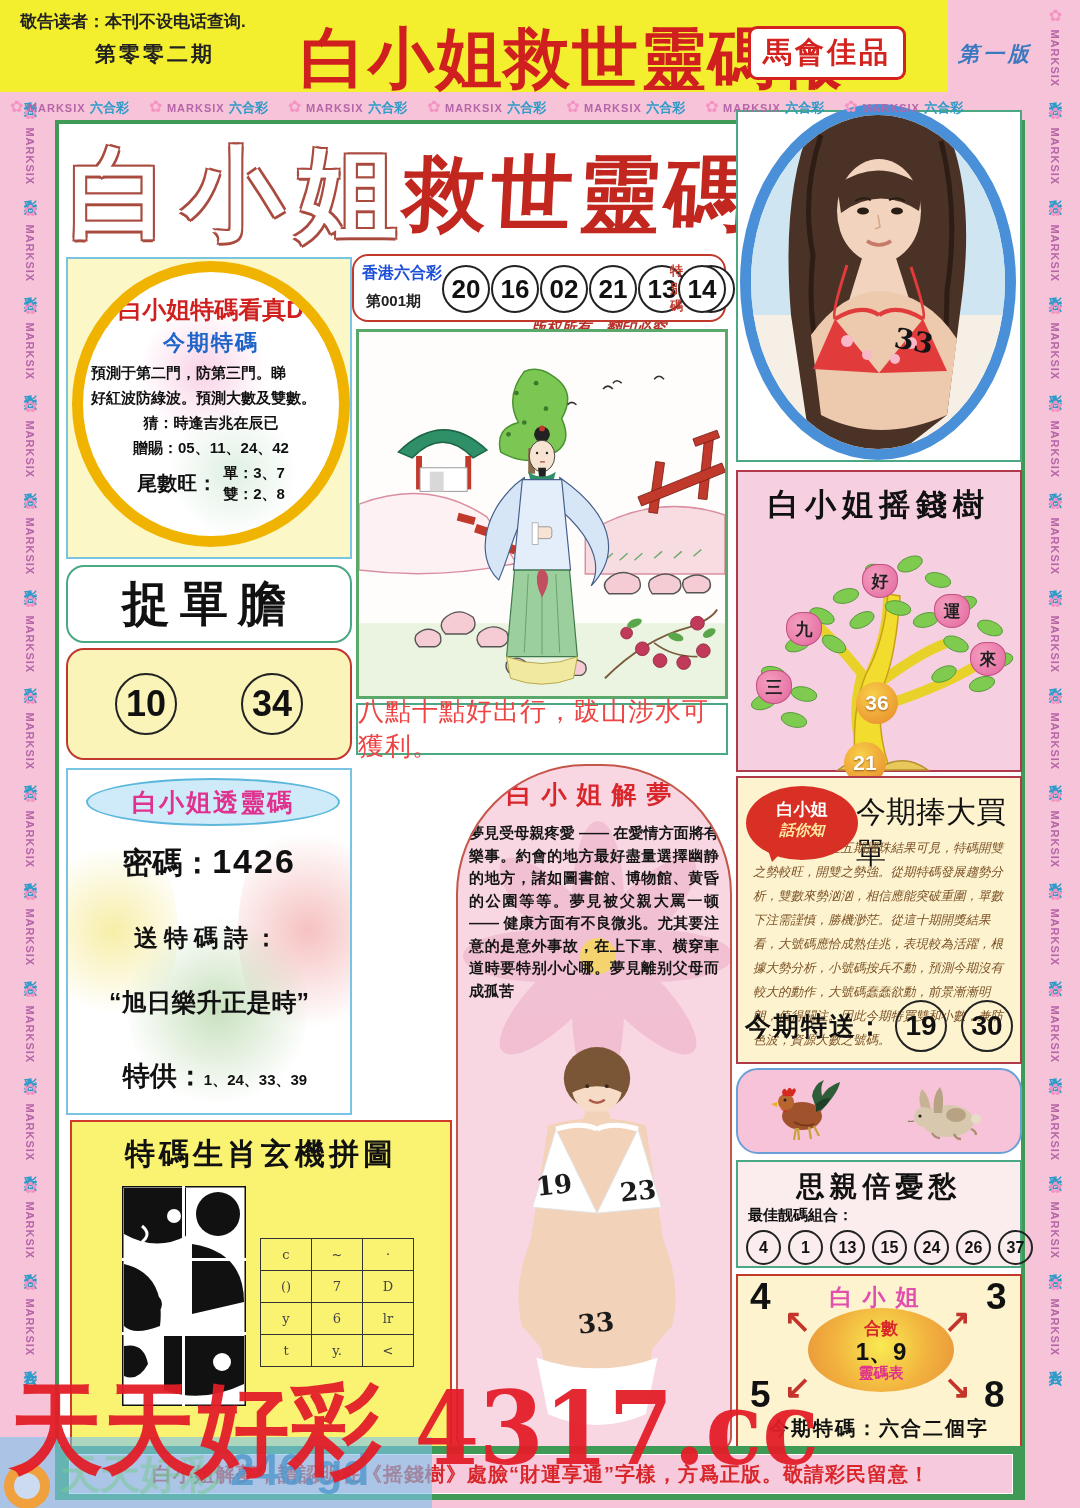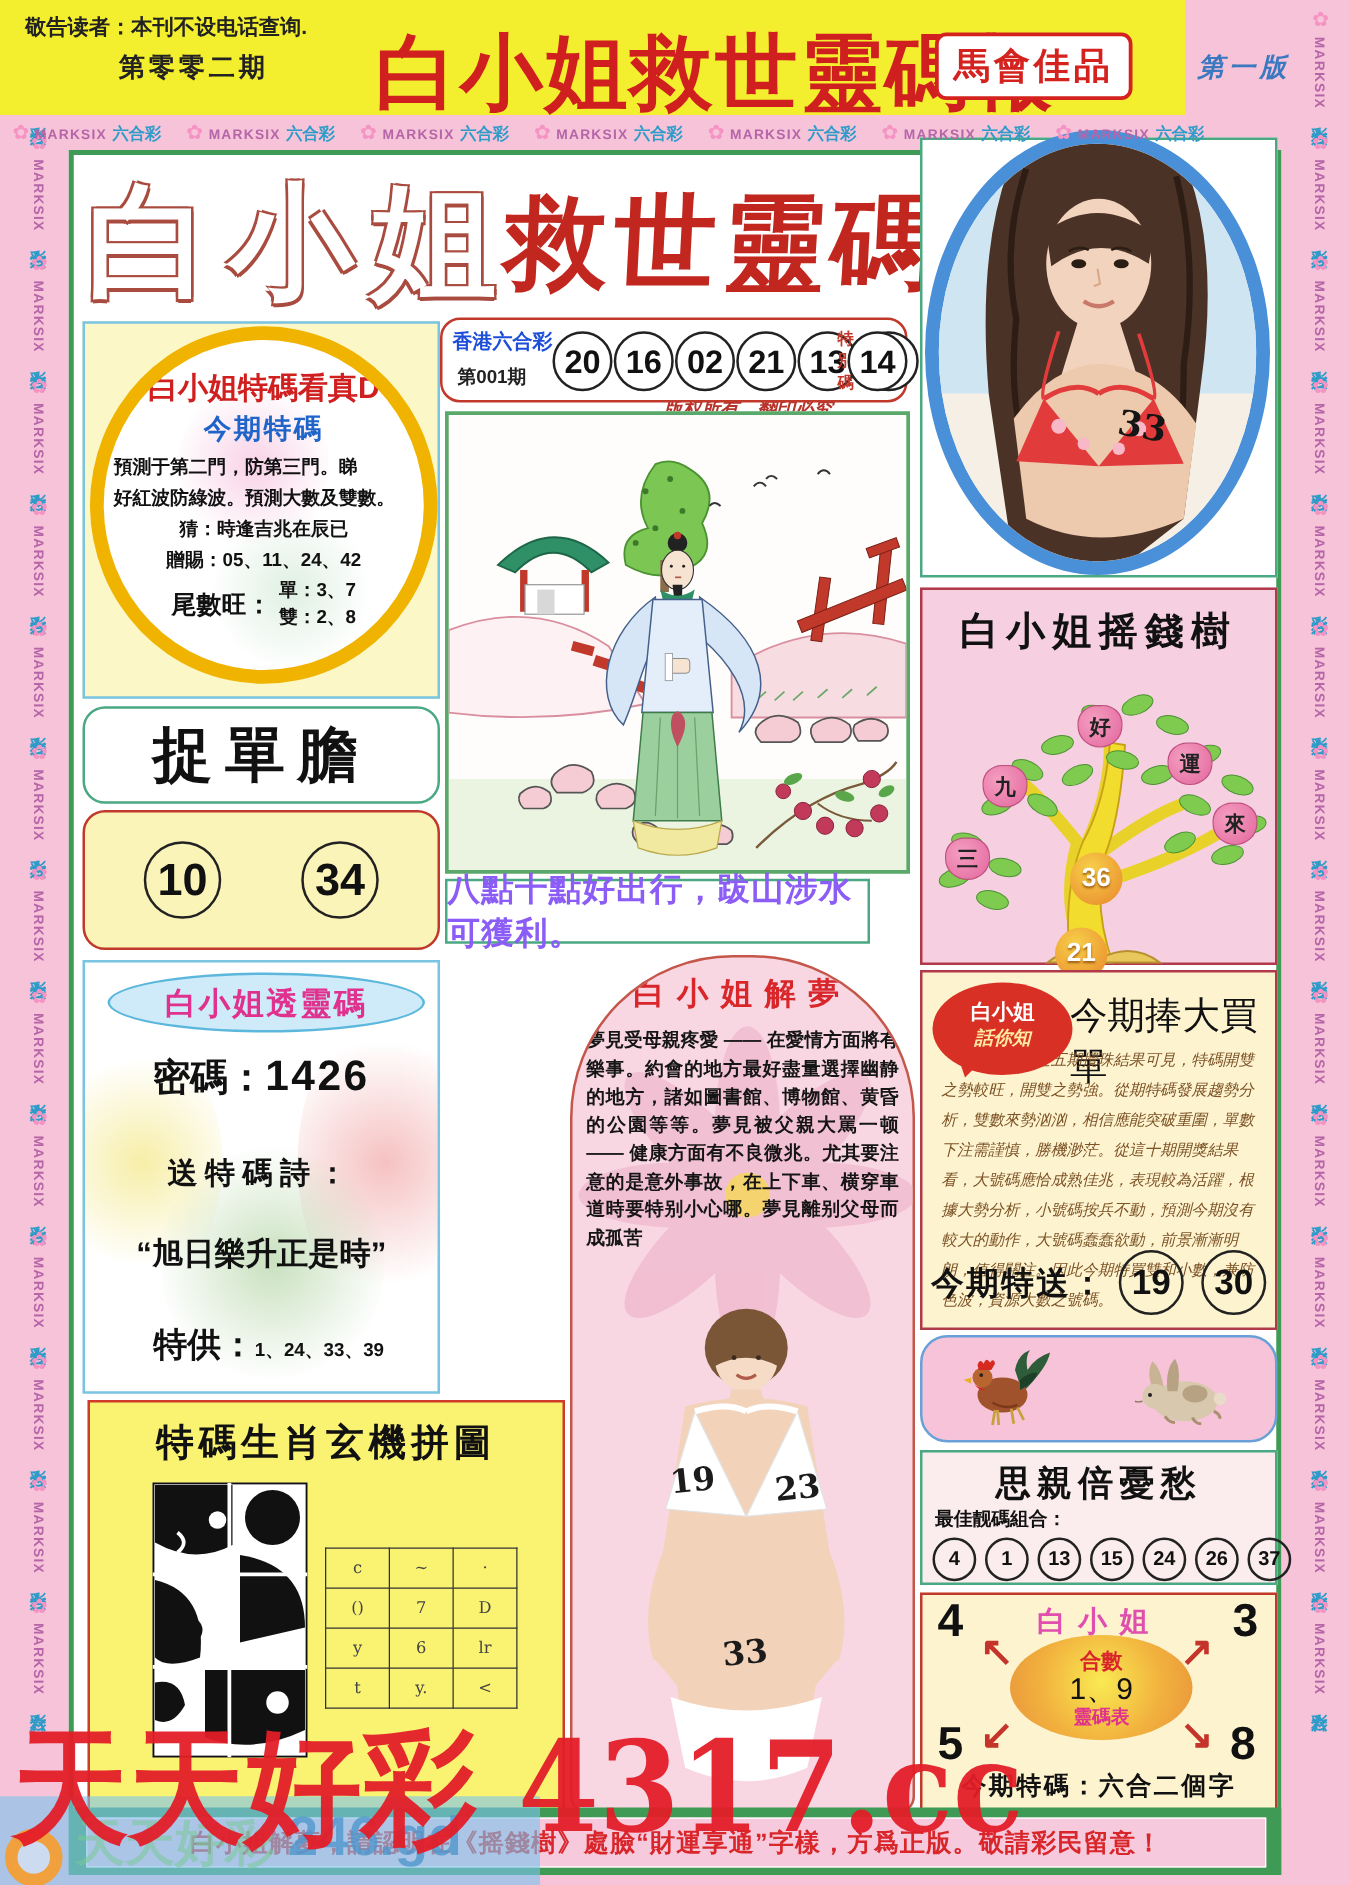--- a/index.html
+++ b/index.html
@@ -62,21 +62,21 @@
   .cc-tails-vals{text-align:left;font-size:15px;font-weight:bold;color:#111;line-height:1.4;}
 
   
   .dan-title{left:7px;top:441px;width:286px;height:78px;background:#fff;border:2.5px solid #4aa882;border-radius:18px;display:flex;align-items:center;justify-content:center;font-size:48px;font-weight:900;color:#111;letter-spacing:10px;}
   .dan-nums{left:7px;top:524px;width:286px;height:112px;background:#fbf4b8;border:2.5px solid #c0392b;border-radius:18px;display:flex;align-items:center;justify-content:center;gap:64px;}
   .dan-nums .num-circle{width:58px;height:58px;font-size:36px;background:transparent;border-width:2px;}
 
   
   .illus{left:297px;top:205px;width:372px;height:370px;background:#fff;border:3px solid #5aa86a;outline:1.5px solid #e8a8b8;outline-offset:-6px;}
   .illus svg{position:absolute;left:0;top:0;}
-  .caption{left:297px;top:579px;width:340px;height:52px;background:#fff;border:2.5px solid #4aa882;display:flex;align-items:center;justify-content:center;font-size:26px;font-weight:bold;color:#8b5cf6;letter-spacing:1px;}
+  .caption{left:297px;top:579px;width:372px;height:52px;background:#fff;border:2.5px solid #4aa882;display:flex;align-items:center;justify-content:center;font-size:26px;font-weight:normal;color:#ef4444;letter-spacing:1px;}
 
   
   .tlm{left:7px;top:644px;width:286px;height:347px;background:#fff;border:2px solid #79c4e2;overflow:hidden;}
   .tlm-bg1,.tlm-bg2,.tlm-bg3{position:absolute;border-radius:50%;opacity:.55;}
   .tlm-bg1{left:-20px;top:60px;width:130px;height:200px;background:radial-gradient(circle,#f0e060,transparent 70%);}
   .tlm-bg2{left:170px;top:40px;width:140px;height:240px;background:radial-gradient(circle,#ee8f8f,transparent 70%);}
   .tlm-bg3{left:60px;top:140px;width:180px;height:200px;background:radial-gradient(circle,#9cc88a,transparent 70%);}
   .tlm-title{position:absolute;left:18px;top:8px;width:250px;height:44px;background:#cfeaf8;border:2px solid #5bb8dc;border-radius:50%;display:flex;align-items:center;justify-content:center;font-size:25px;font-weight:900;color:#e0318e;letter-spacing:2px;z-index:1;}
   .tlm-pass{position:absolute;left:0;top:72px;width:100%;text-align:center;z-index:1;font-weight:900;color:#111;}
   .tlm-pass .lbl{font-size:30px;}
@@ -150,21 +150,21 @@
   .ct-corners span:nth-child(2){left:248px;top:0px;}
   .ct-corners span:nth-child(3){left:12px;top:98px;}
   .ct-corners span:nth-child(4){left:246px;top:98px;}
   .arrow-icon{position:absolute;font-size:32px;font-weight:900;color:#c4342a;z-index:1;}
   .ct-arrows span:nth-child(1){left:46px;top:26px;}
   .ct-arrows span:nth-child(2){left:206px;top:26px;}
   .ct-arrows span:nth-child(3){left:46px;top:92px;}
   .ct-arrows span:nth-child(4){left:206px;top:92px;}
   .ct-oval{position:absolute;left:70px;top:32px;width:146px;height:84px;border-radius:50%;background:radial-gradient(circle at 50% 45%,#f9ea52 0%,#f2b23e 55%,#e8923a 100%);display:flex;flex-direction:column;align-items:center;justify-content:center;z-index:0;}
   .ct-hesu{font-size:17px;font-weight:900;color:#d8262a;}
-  .ct-cn{font-size:24px;font-weight:400;color:#111;line-height:1;}
+  .ct-cn{font-size:24px;font-weight:700;color:#111;line-height:1;}
   .ct-sub{font-size:15px;font-weight:900;color:#e0318e;}
   .ct-footer{position:absolute;left:0;bottom:6px;width:100%;text-align:center;font-size:20px;font-weight:900;color:#111;letter-spacing:2px;}
 
   
   .footer-green{position:absolute;left:55px;top:1446px;width:970px;height:54px;background:#3f9a55;z-index:6;}
   .footer-strip{position:absolute;left:14px;top:8px;width:942px;height:38px;background:#f7c9dc;border:1.5px solid #fff;display:flex;align-items:center;justify-content:center;}
   .footer-text{font-size:20px;font-weight:900;color:#d8262a;letter-spacing:1px;}
 
   
   .wm-big{position:absolute;left:10px;top:1368px;font-size:93px;font-weight:900;color:rgba(227,29,40,.95);letter-spacing:0px;z-index:50;white-space:nowrap;font-family:"DejaVu Serif",serif;transform:scaleY(1.08);}

